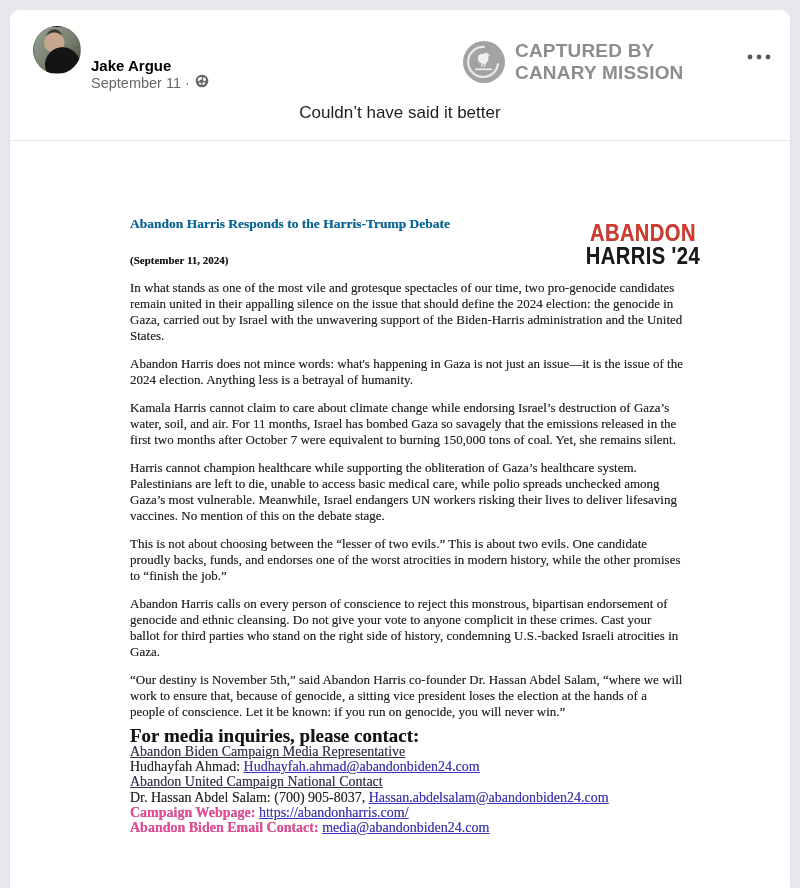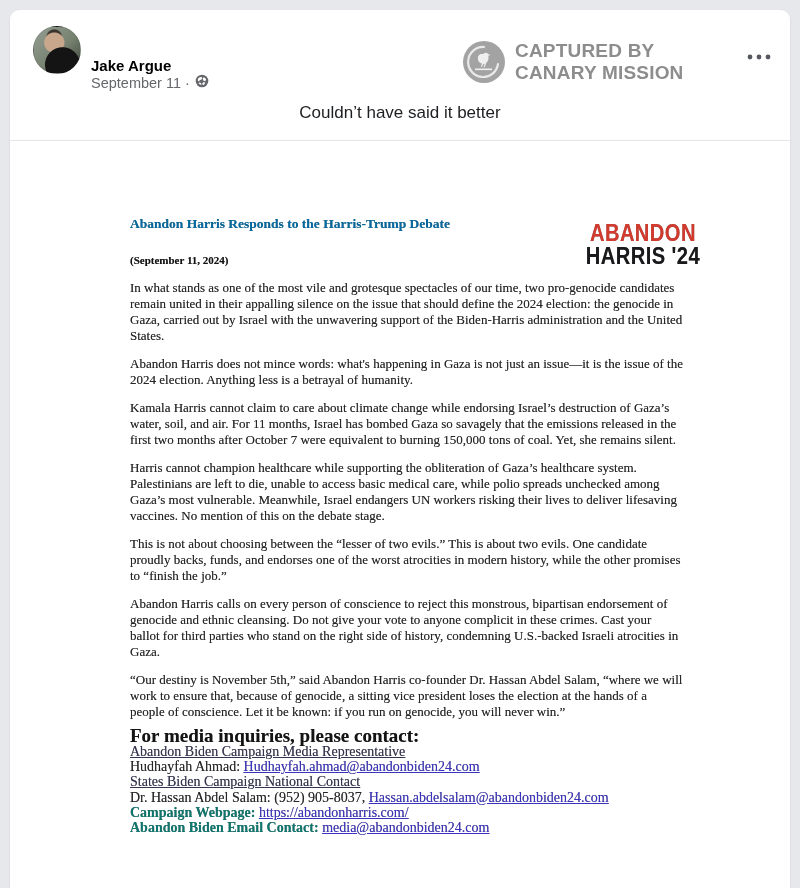--- a/index.html
+++ b/index.html
@@ -57,21 +57,21 @@
   .logo-bottom { font-size:24px; line-height:23px; letter-spacing:.5px; }
 
   .doc p { margin-top:12px; }
   .doc p:first-of-type { margin-top:12px; }
 
   .contact-head { margin-top:8px; font-weight:700; color:#141414; font-size:19px; }
   .contact-line { line-height:15.2px; font-size:14px; }
   .lnk { text-decoration:underline; cursor:default; }
   .lnk-blue { color:#3a33bf; }
   .lnk-dark { color:#343450; }
-  .c-bold { font-weight:700; color:#0f766e; }
+  .c-bold { font-weight:700; color:#ec4899; }
 </style>
 </head>
 <body>
 
 <div class="post-card">
 
   <div class="post-header">
     <div class="avatar"></div>
     <div class="header-meta">
       <div class="author-name">Jake Argue</div>
@@ -136,24 +136,24 @@
 
       <div class="contact-head">For media inquiries, please contact:</div>
 
       <div class="contact-line">
         <span class="lnk lnk-dark">Abandon Biden Campaign Media Representative</span>
       </div>
       <div class="contact-line">
         <span>Hudhayfah Ahmad: </span><span class="lnk lnk-blue">Hudhayfah.ahmad@abandonbiden24.com</span>
       </div>
       <div class="contact-line">
-        <span class="lnk lnk-dark">States Biden Campaign National Contact</span>
+        <span class="lnk lnk-dark">Abandon United Campaign National Contact</span>
       </div>
       <div class="contact-line">
-        <span>Dr. Hassan Abdel Salam: (952) 905-8037, </span><span class="lnk lnk-blue">Hassan.abdelsalam@abandonbiden24.com</span>
+        <span>Dr. Hassan Abdel Salam: (700) 905-8037, </span><span class="lnk lnk-blue">Hassan.abdelsalam@abandonbiden24.com</span>
       </div>
       <div class="contact-line">
         <span class="c-bold">Campaign Webpage: </span><span class="lnk lnk-blue">https://abandonharris.com/</span>
       </div>
       <div class="contact-line">
         <span class="c-bold">Abandon Biden Email Contact: </span><span class="lnk lnk-blue">media@abandonbiden24.com</span>
       </div>
 
     </div>
   </div>

